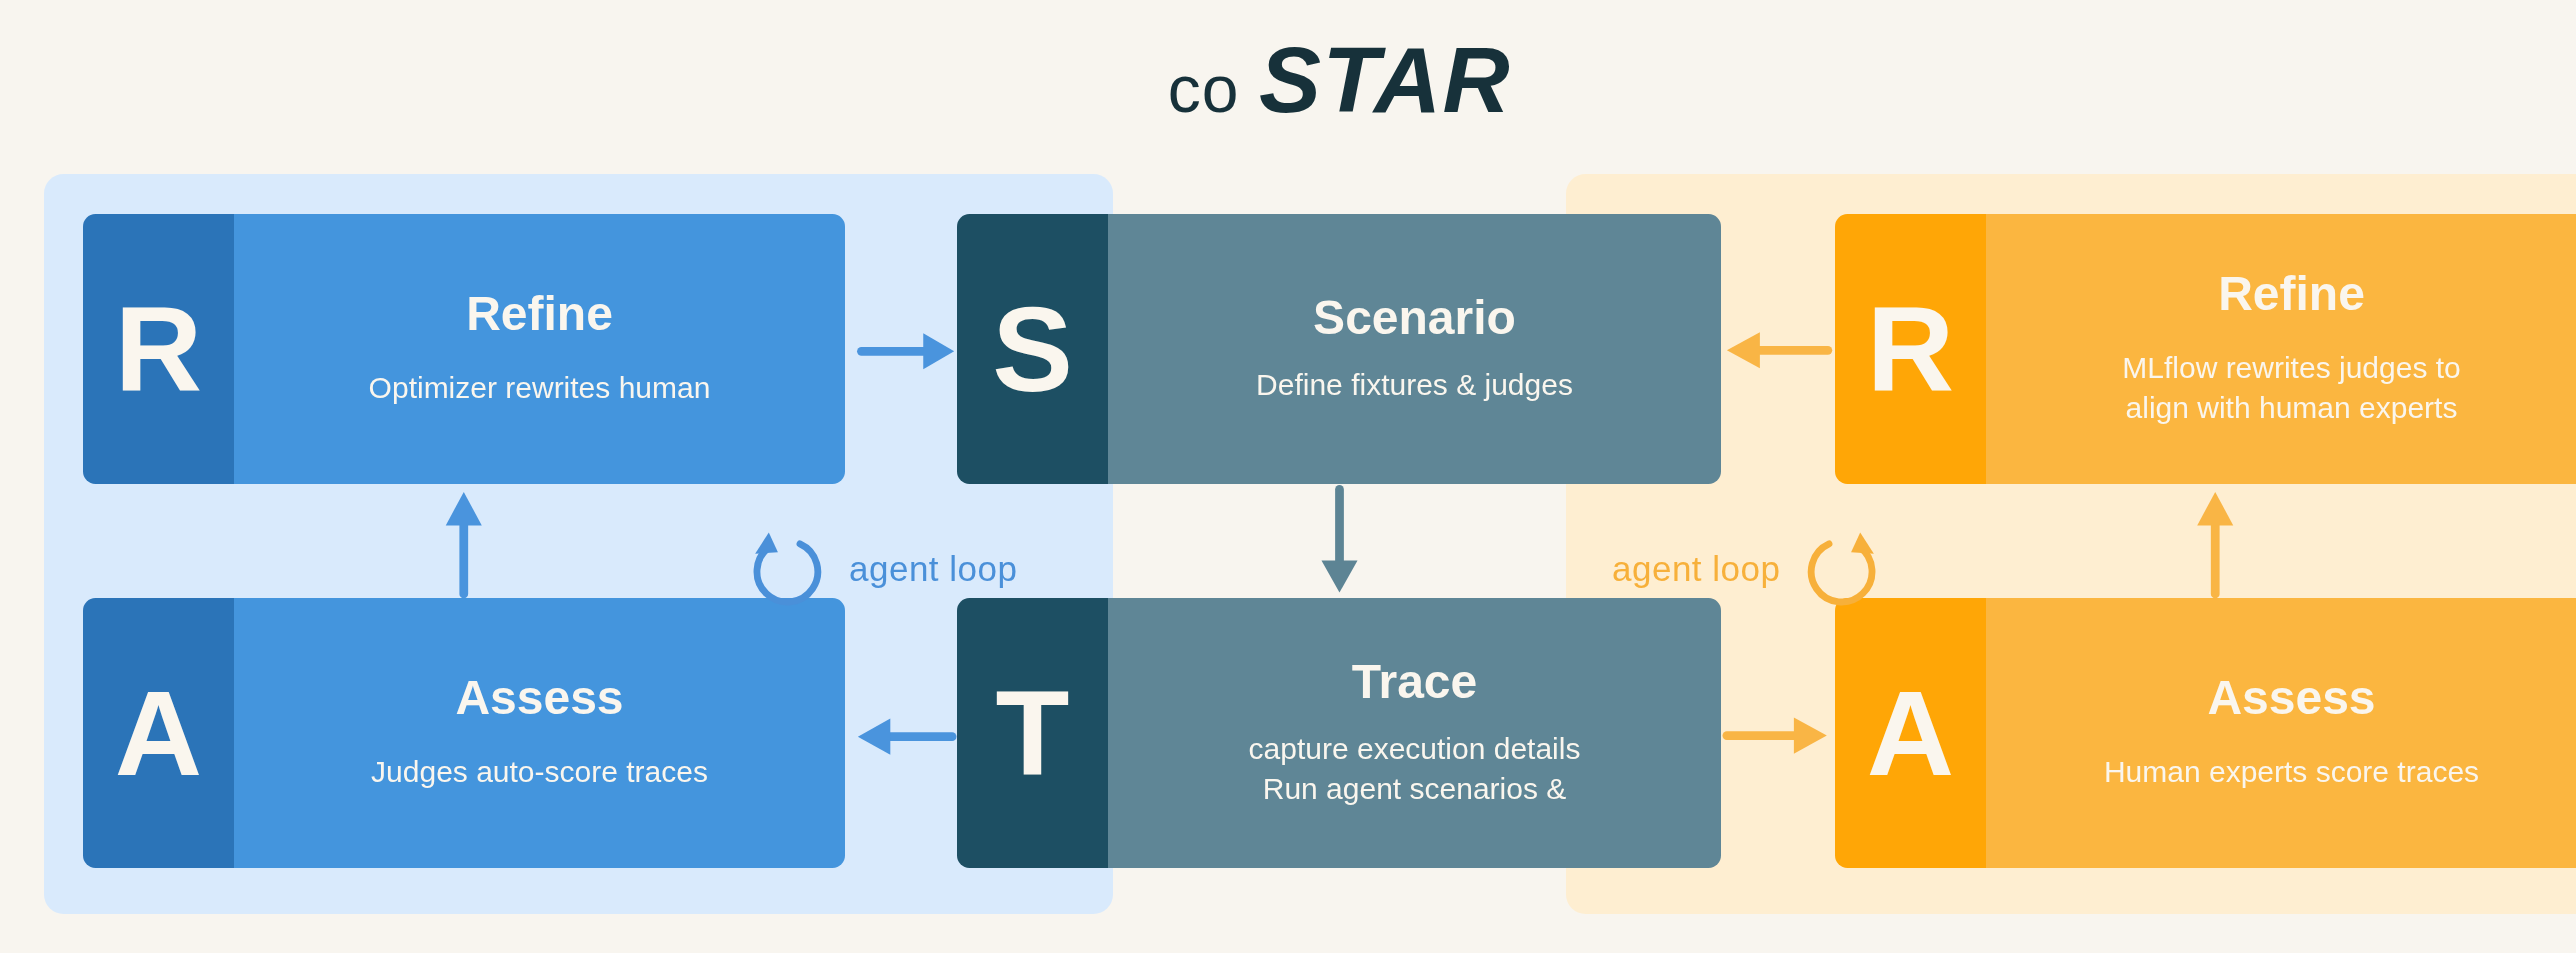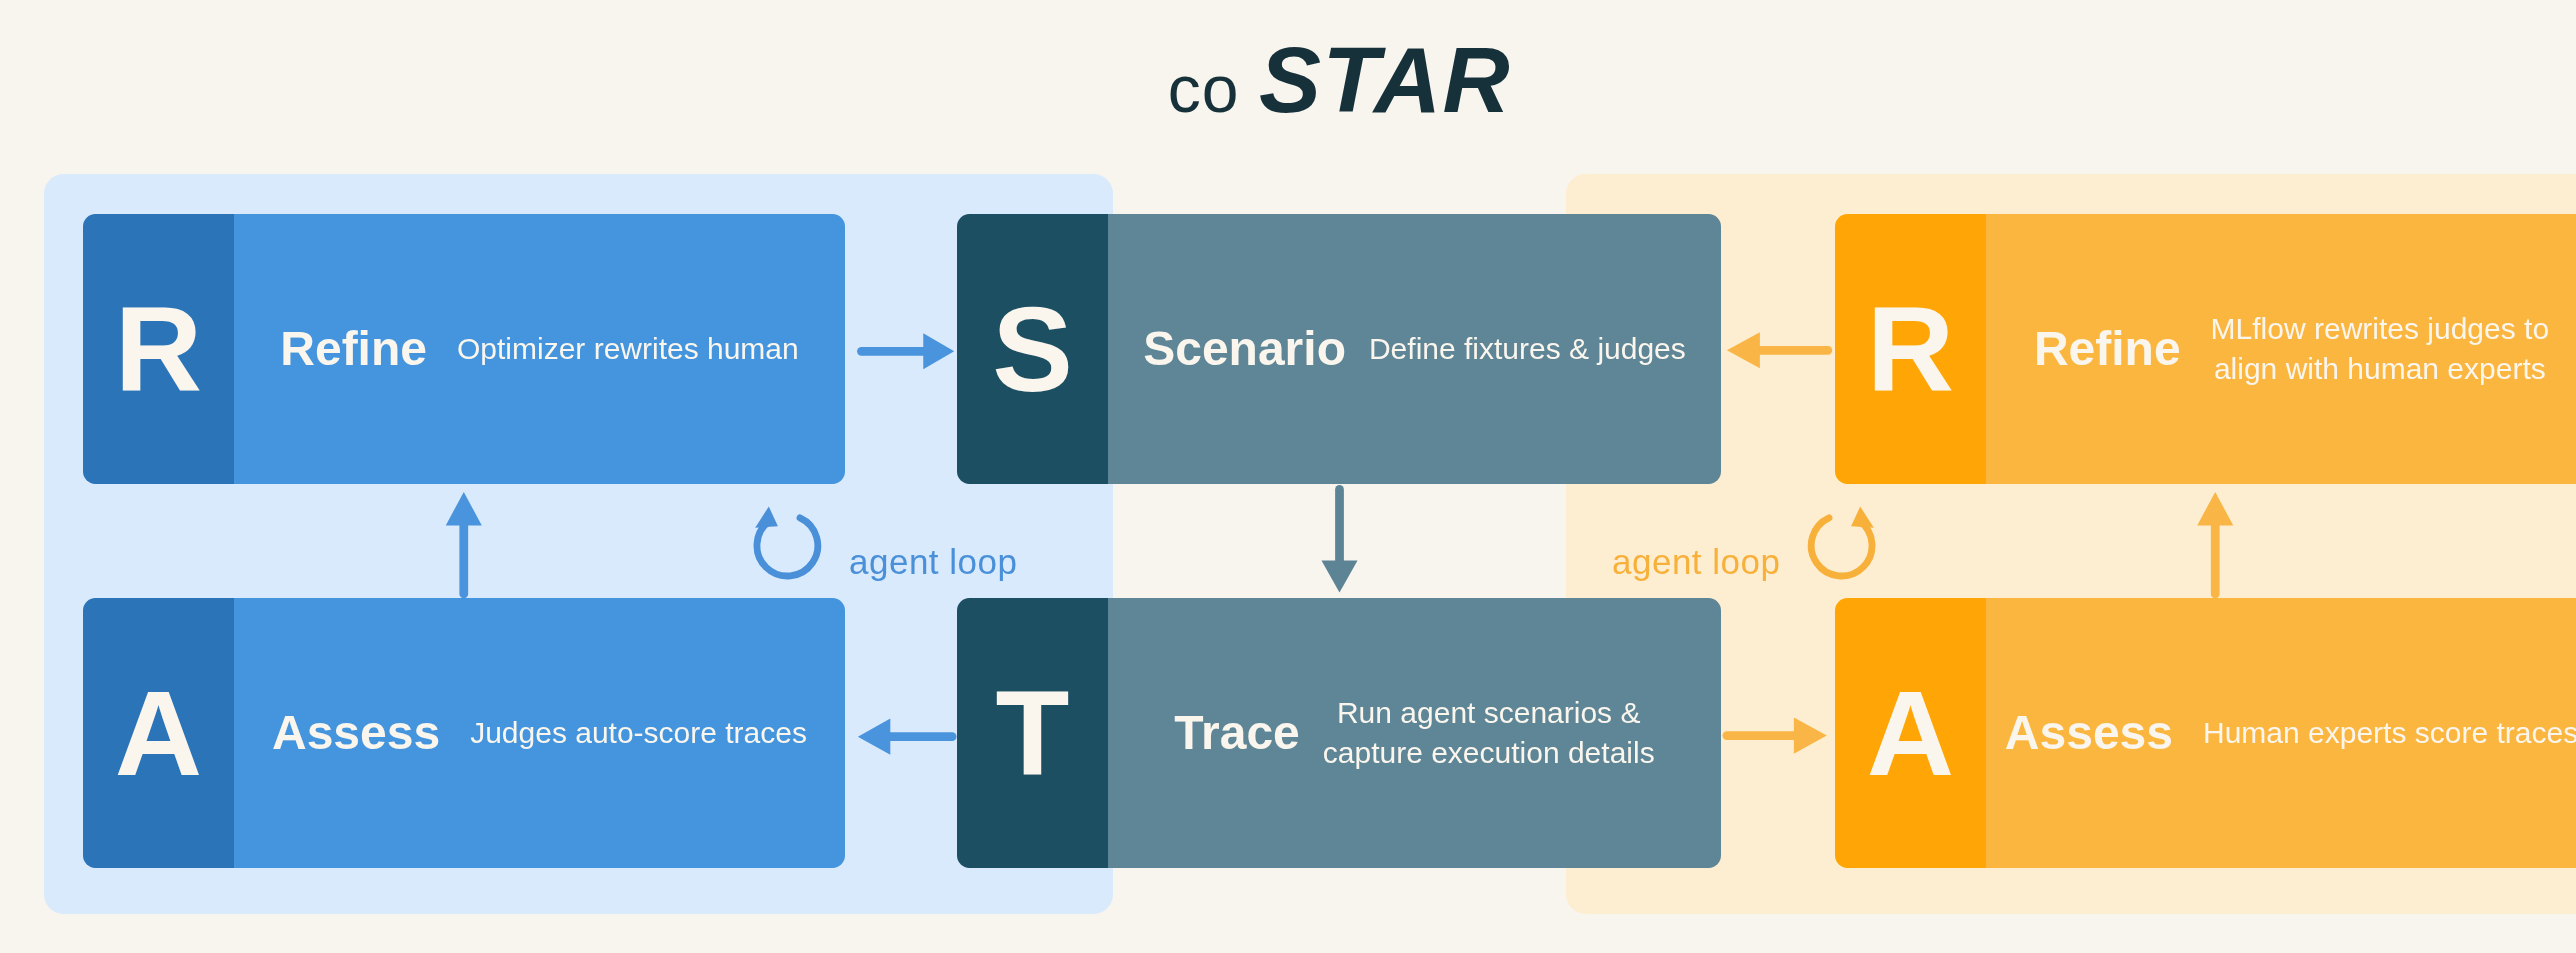--- a/index.html
+++ b/index.html
@@ -43,34 +43,34 @@
   .blue .strip{background:var(--strip-blue);}
   .teal .strip{background:var(--strip-teal);}
   .orange .strip{background:var(--strip-orange);}
   .blue .box-body{background:var(--body-blue);}
   .teal .box-body{background:var(--body-slate);gap:23px;}
   .orange .box-body{background:var(--body-orange);}
   .letter{
     font-size:121px;font-weight:700;color:var(--text-light);line-height:1;
   }
   .box-body{
-    flex:1;display:flex;align-items:center;justify-content:center;
+    flex:1;display:flex;flex-direction:column;align-items:center;justify-content:center;
     gap:30px;color:var(--text-light);text-align:center;padding:5.2px 15.5px;
   }
   .box-title{font-size:48px;font-weight:700;line-height:1;}
   .box-subtitle{font-size:30px;font-weight:400;line-height:1.32;}
   .box-subtitle span{display:block;}
   .arrow-layer{position:absolute;left:0;top:0;width:2679px;height:953px;pointer-events:none;}
   .st-blue{stroke:var(--arrow-blue);} .fl-blue{fill:var(--arrow-blue);}
   .st-slate{stroke:var(--arrow-slate);} .fl-slate{fill:var(--arrow-slate);}
   .st-orange{stroke:var(--arrow-orange);} .fl-orange{fill:var(--arrow-orange);}
   .arrow-line{stroke-width:17;stroke-linecap:round;fill:none;}
   .loop-label{
-    position:absolute;top:500px;height:82px;
-    display:flex;align-items:flex-end;gap:27px;
+    position:absolute;top:528px;height:82px;
+    display:flex;align-items:center;gap:27px;
   }
   .loop-agent{left:746px;color:var(--loop-blue);}
   .loop-judge{left:1612px;color:var(--loop-orange);}
   .loop-text{font-size:35px;font-weight:400;letter-spacing:0.5px;}
   .loop-icon{width:76px;height:78px;color:inherit;}
   .loop-icon svg{width:100%;height:100%;}
   .loop-icon .ring{stroke:currentColor;stroke-width:9;fill:none;stroke-linecap:round;}
   .loop-icon .head{fill:currentColor;}
   .mirrored{transform:scaleX(-1);}
 </style>
@@ -137,22 +137,22 @@
   </div>
 </div>
 
 <div class="box box-trace teal">
   <div class="strip">
     <span class="letter">T</span>
   </div>
   <div class="box-body">
     <div class="box-title">Trace</div>
     <div class="box-subtitle">
+      <span>capture execution details</span>
       <span>Run agent scenarios &amp;</span>
-      <span>capture execution details</span>
     </div>
   </div>
 </div>
 
 <div class="box box-assess-right orange">
   <div class="strip">
     <span class="letter">A</span>
   </div>
   <div class="box-body">
     <div class="box-title">Assess</div>

